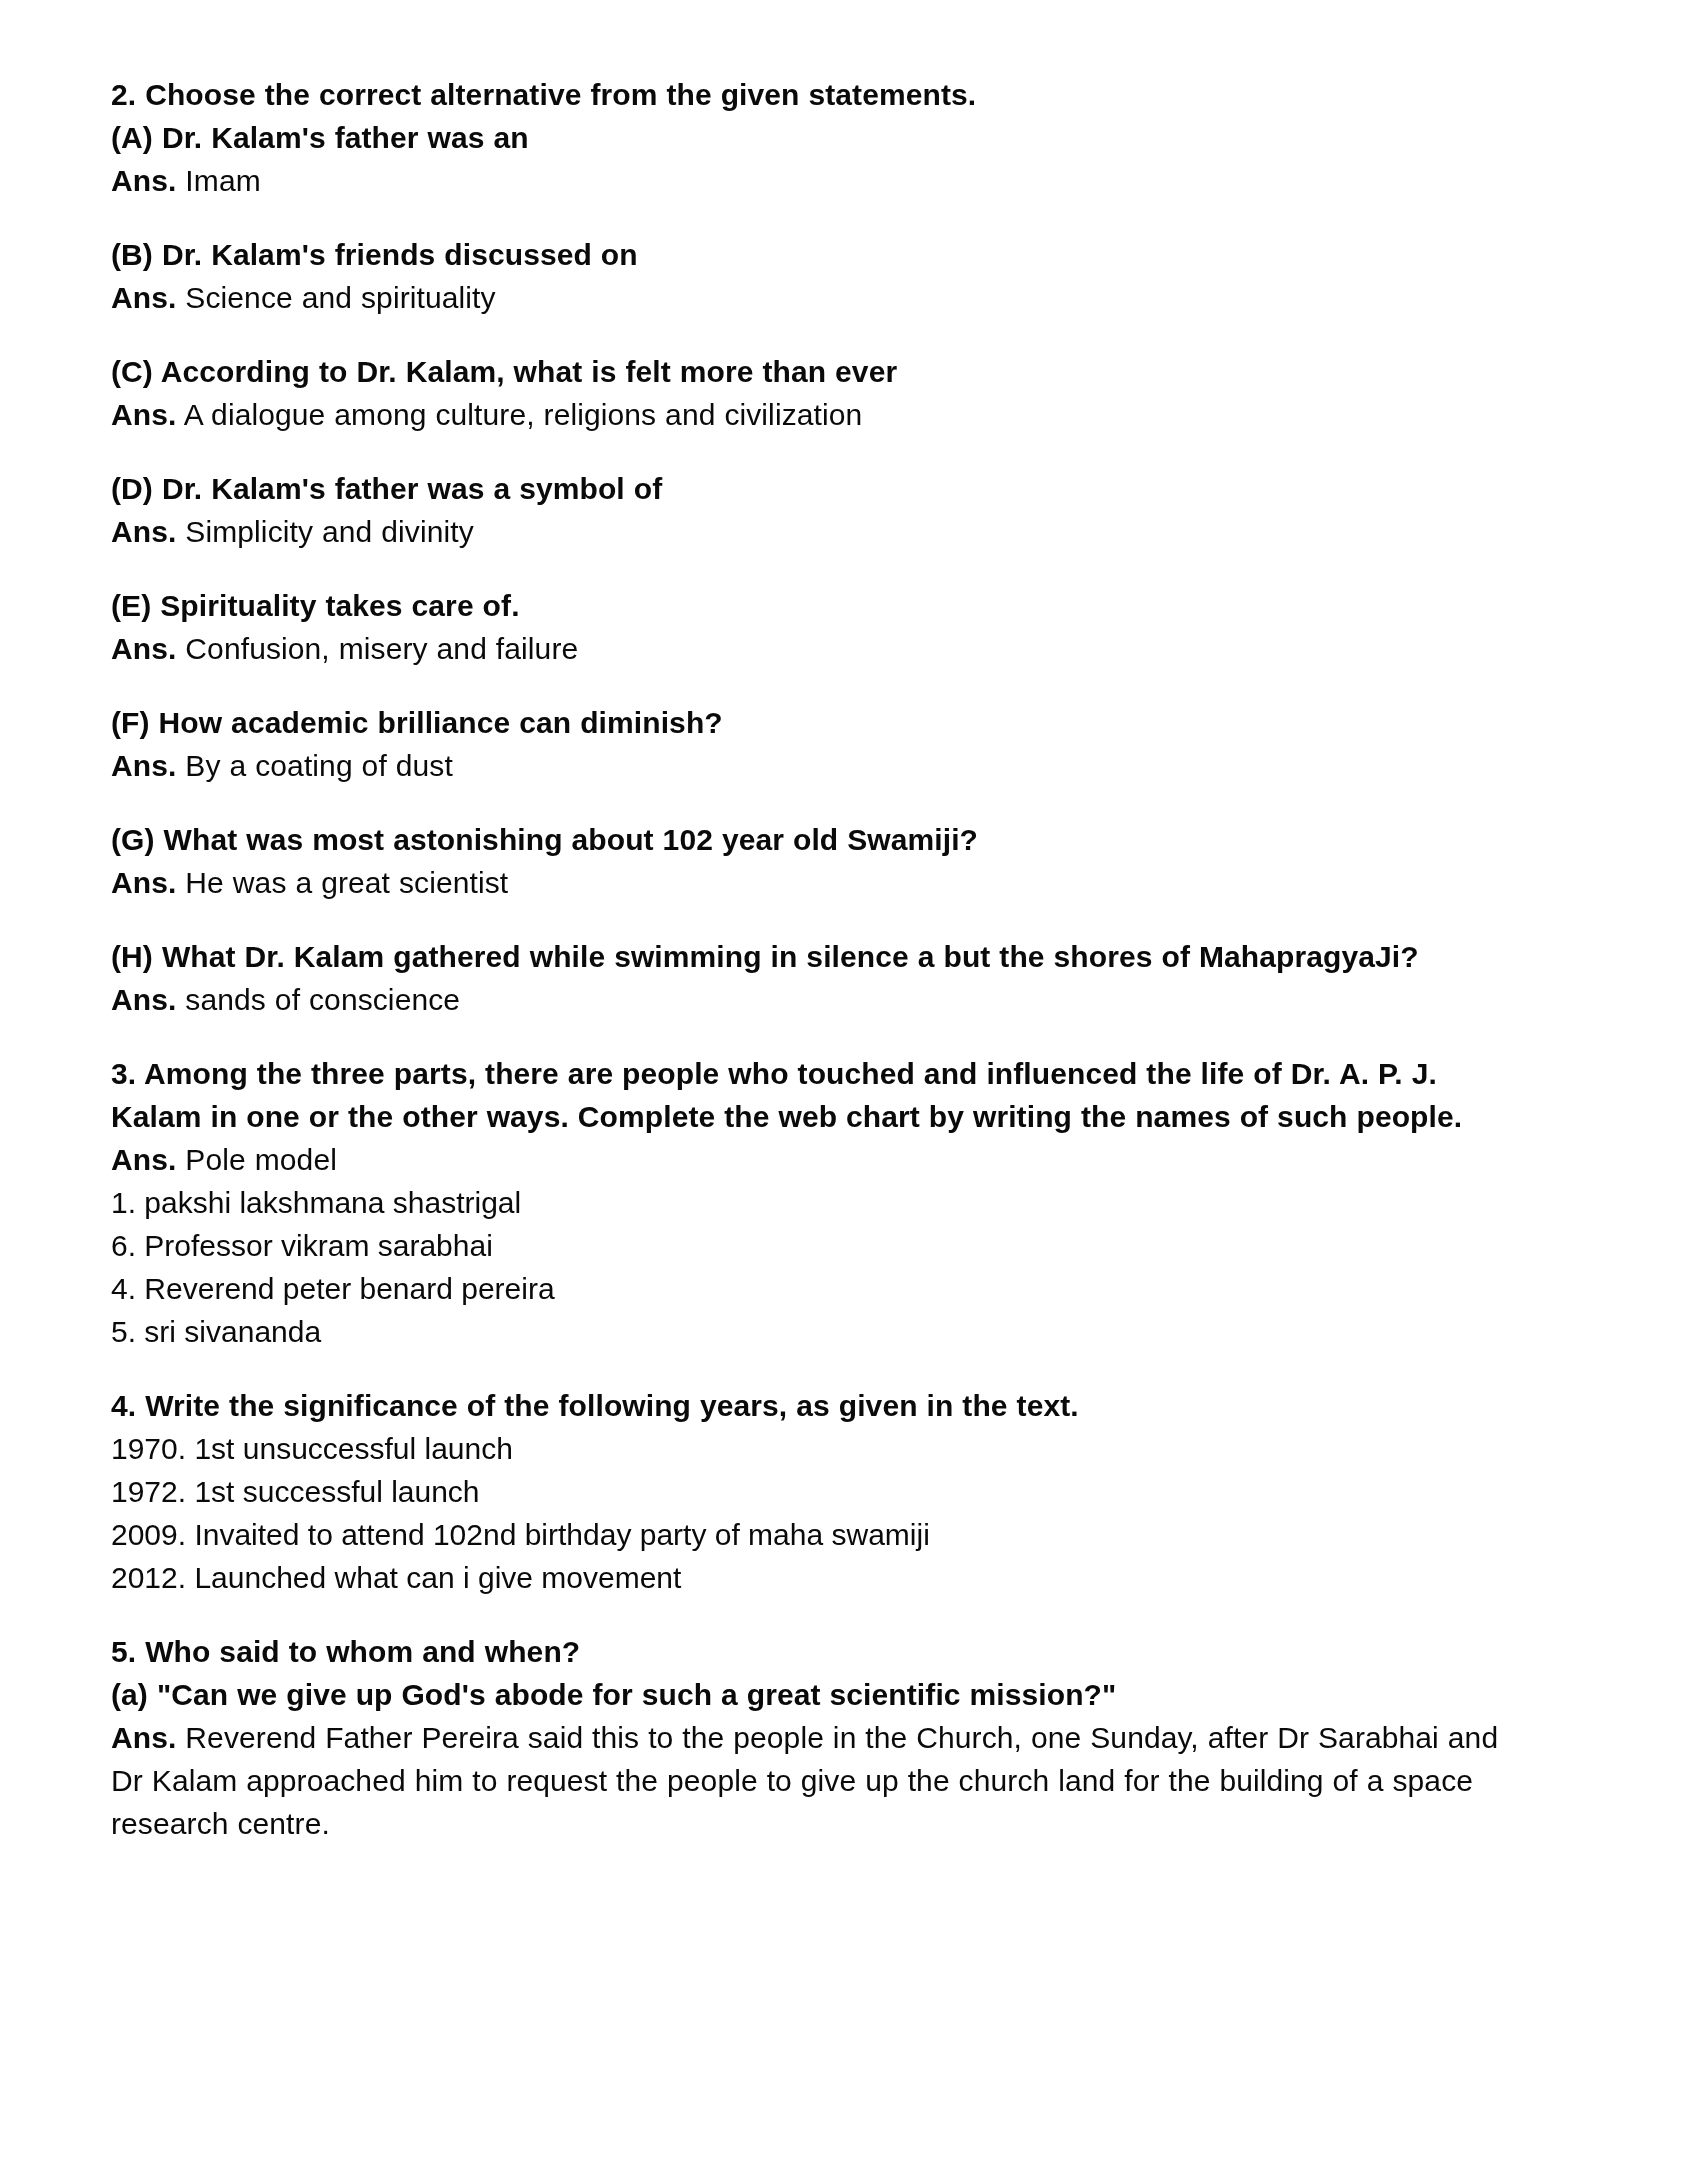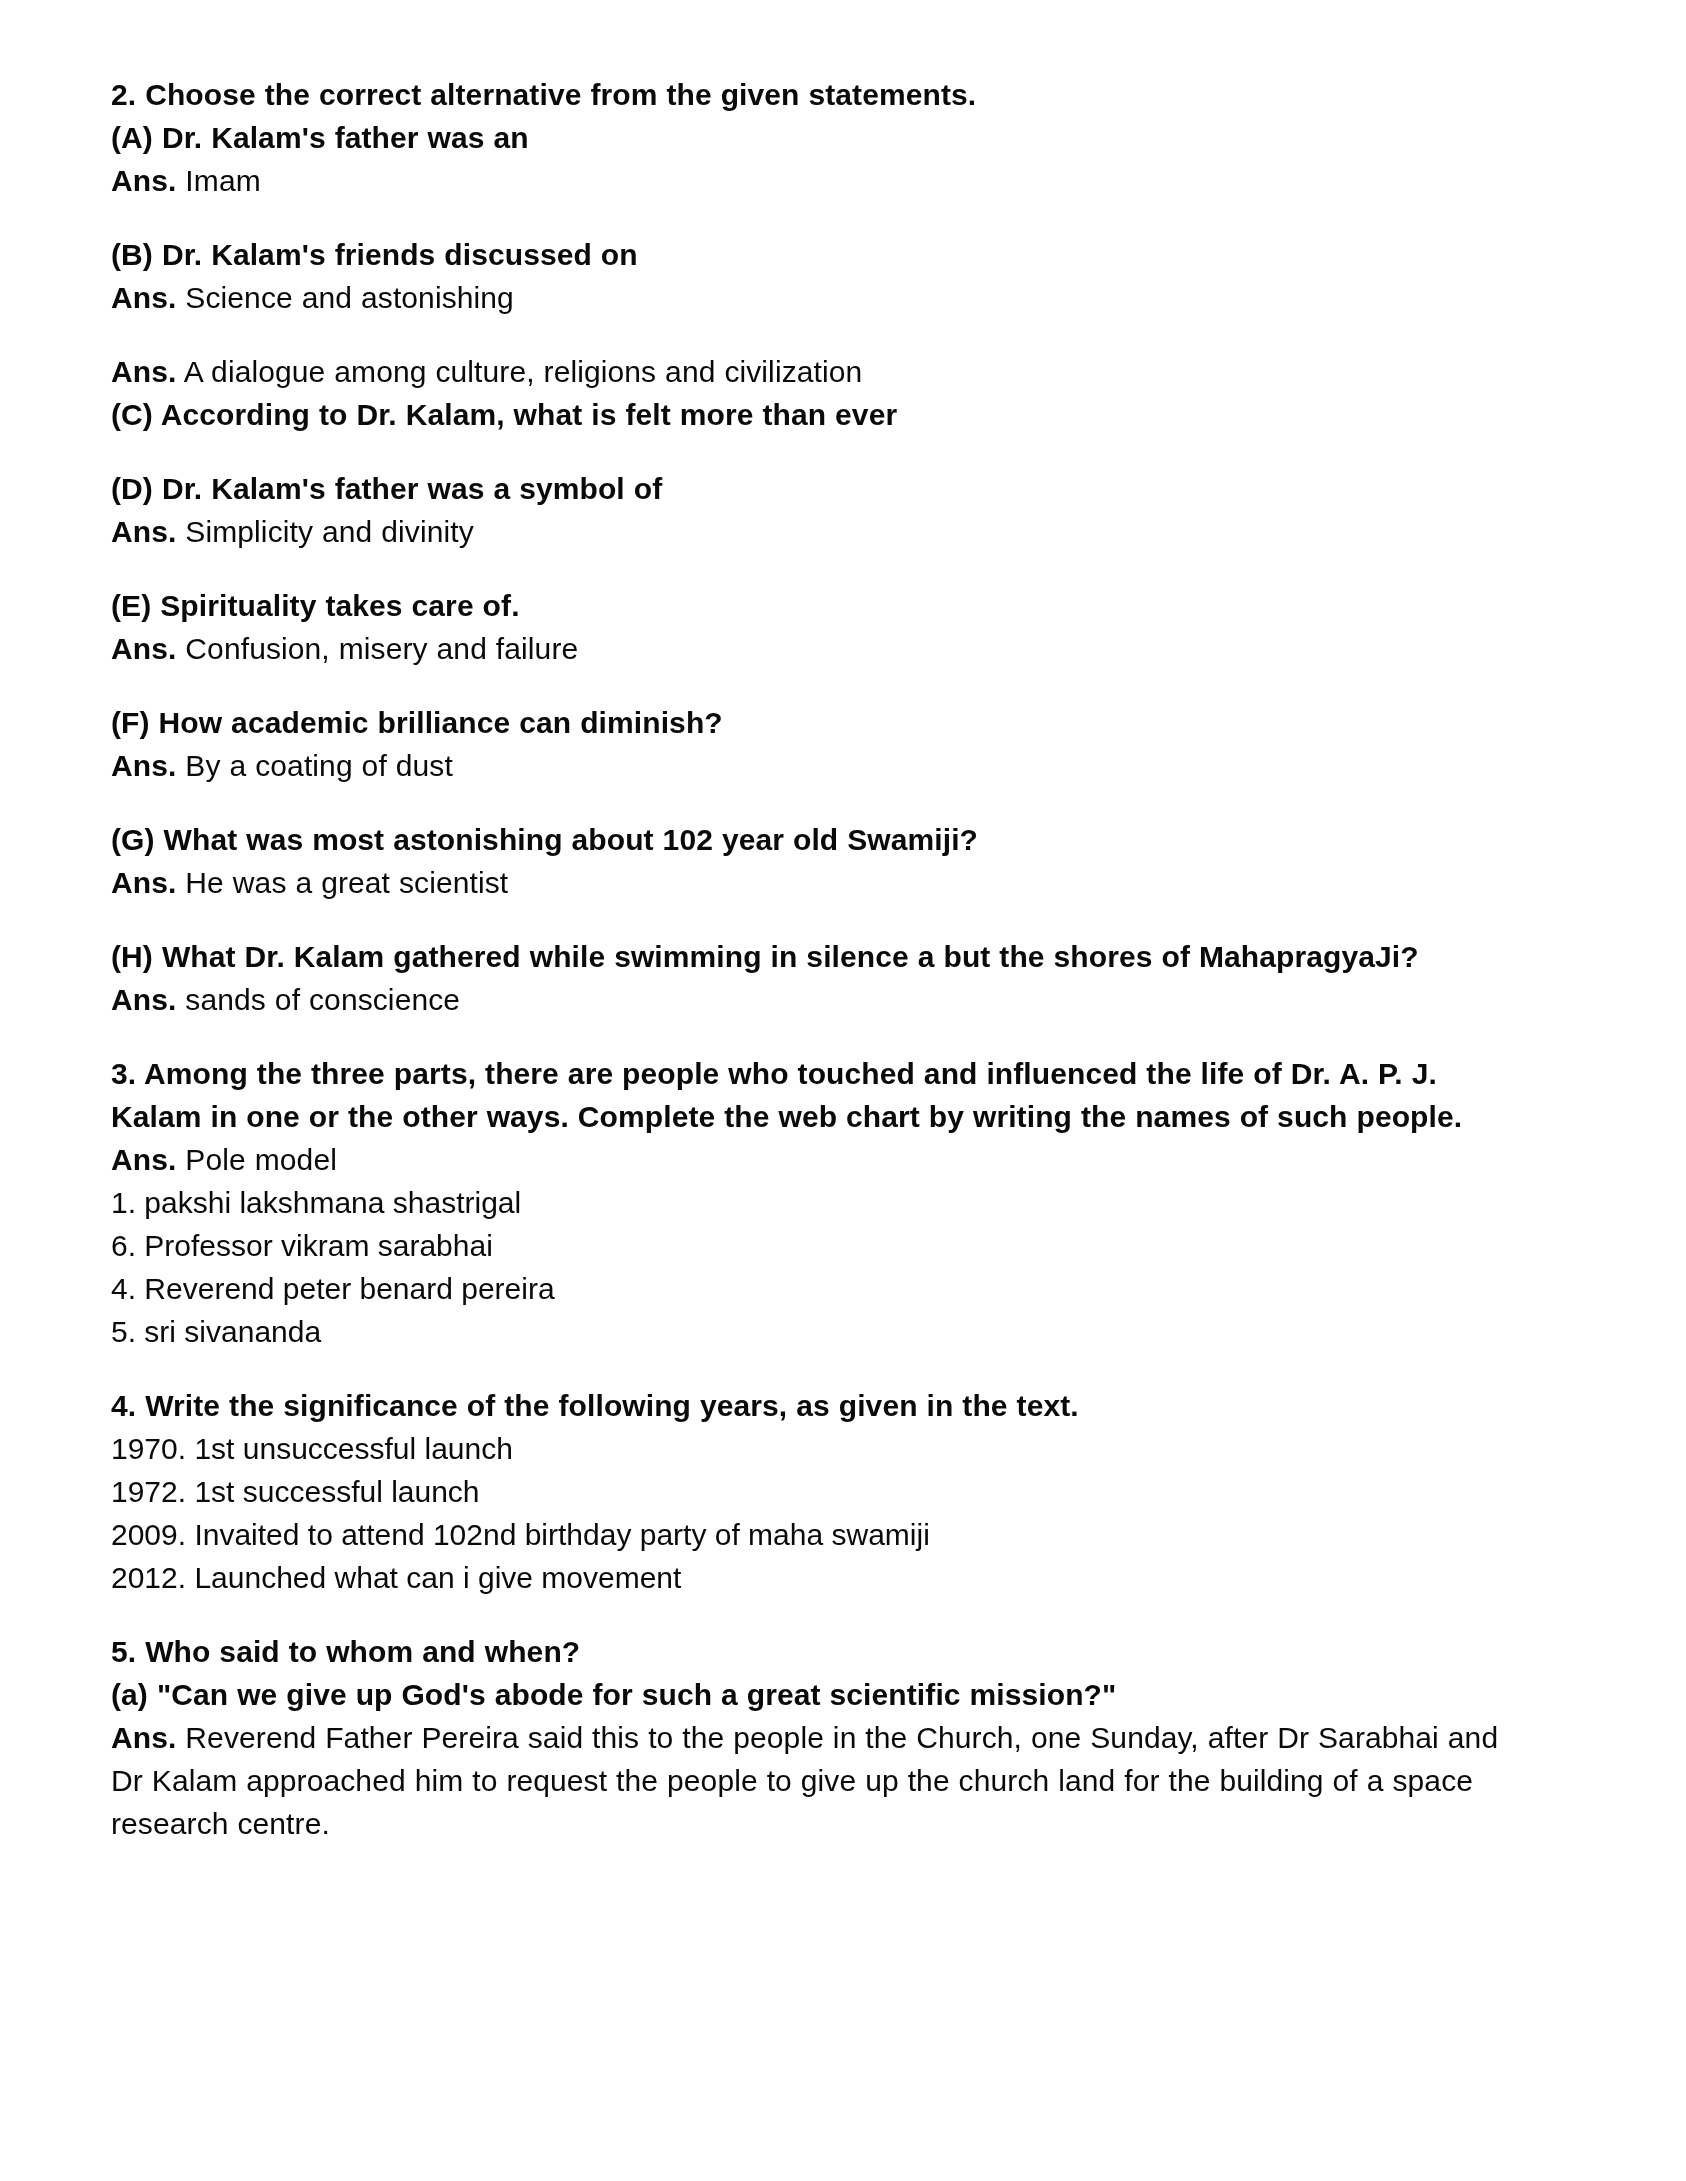--- a/index.html
+++ b/index.html
@@ -57,25 +57,25 @@
 <div class="page">
 
   <div class="grp">
     <div class="line q">2. Choose the correct alternative from the given statements.</div>
 
     <div class="line q">(A) Dr. Kalam's father was an</div>
     <div class="line ans"><span class="lbl">Ans.</span> <span>Imam</span></div>
     <div class="blockgap"></div>
 
     <div class="line q">(B) Dr. Kalam's friends discussed on</div>
-    <div class="line ans"><span class="lbl">Ans.</span> <span>Science and astonishing</span></div>
+    <div class="line ans"><span class="lbl">Ans.</span> <span>Science and spirituality</span></div>
     <div class="blockgap"></div>
 
+    <div class="line q">(C) According to Dr. Kalam, what is felt more than ever</div>
     <div class="line ans"><span class="lbl">Ans.</span> <span>A dialogue among culture, religions and civilization</span></div>
-    <div class="line q">(C) According to Dr. Kalam, what is felt more than ever</div>
     <div class="blockgap"></div>
 
     <div class="line q">(D) Dr. Kalam's father was a symbol of</div>
     <div class="line ans"><span class="lbl">Ans.</span> <span>Simplicity and divinity</span></div>
     <div class="blockgap"></div>
 
     <div class="line q">(E) Spirituality takes care of.</div>
     <div class="line ans"><span class="lbl">Ans.</span> <span>Confusion, misery and failure</span></div>
     <div class="blockgap"></div>
 

